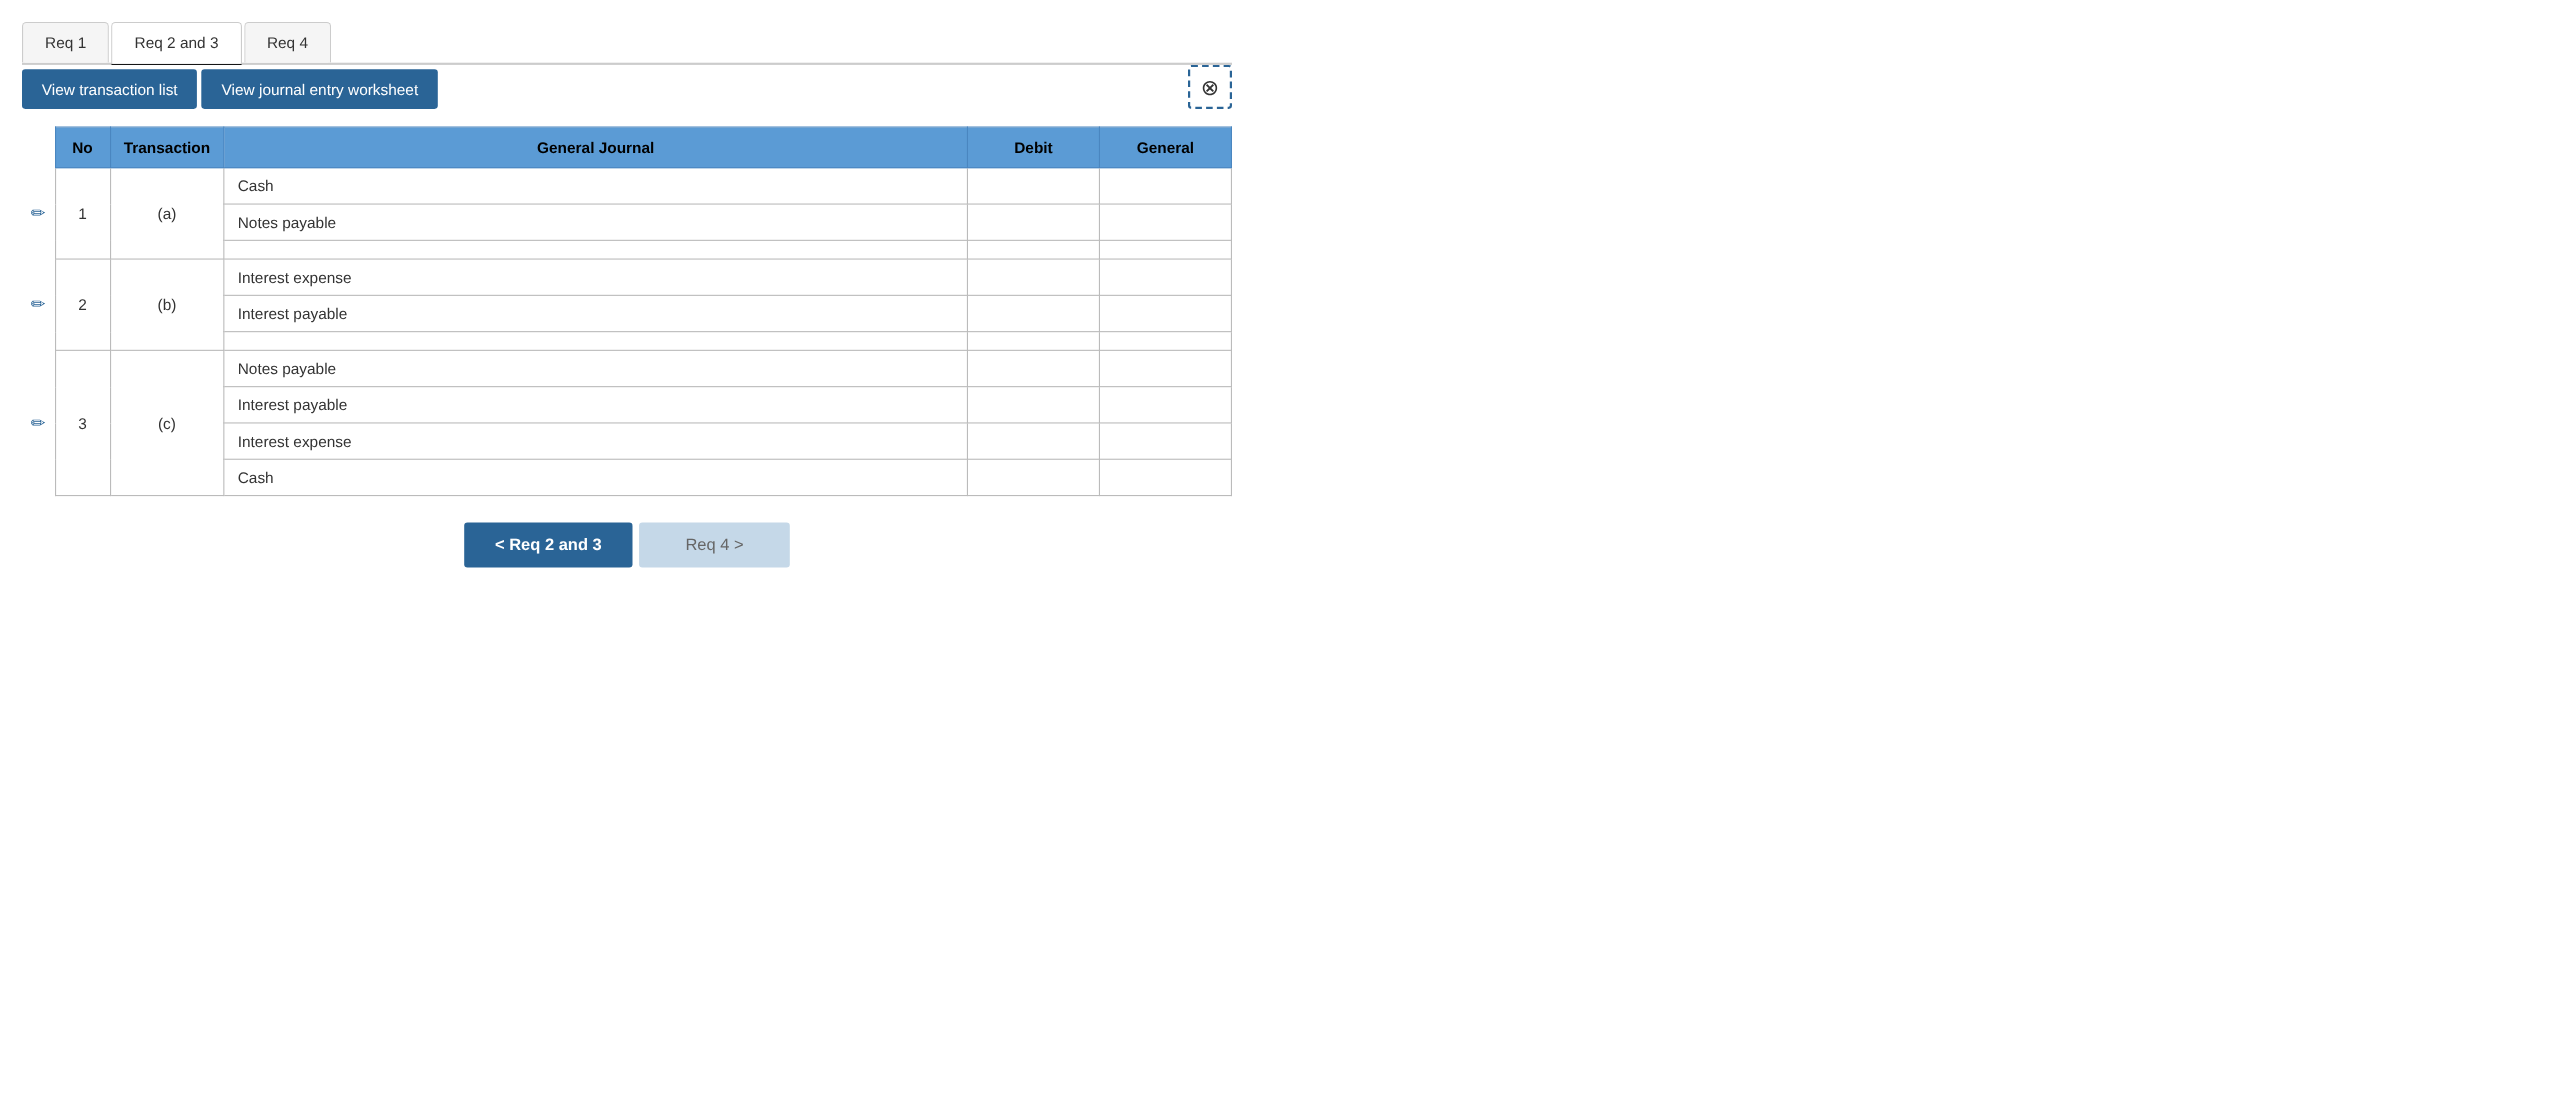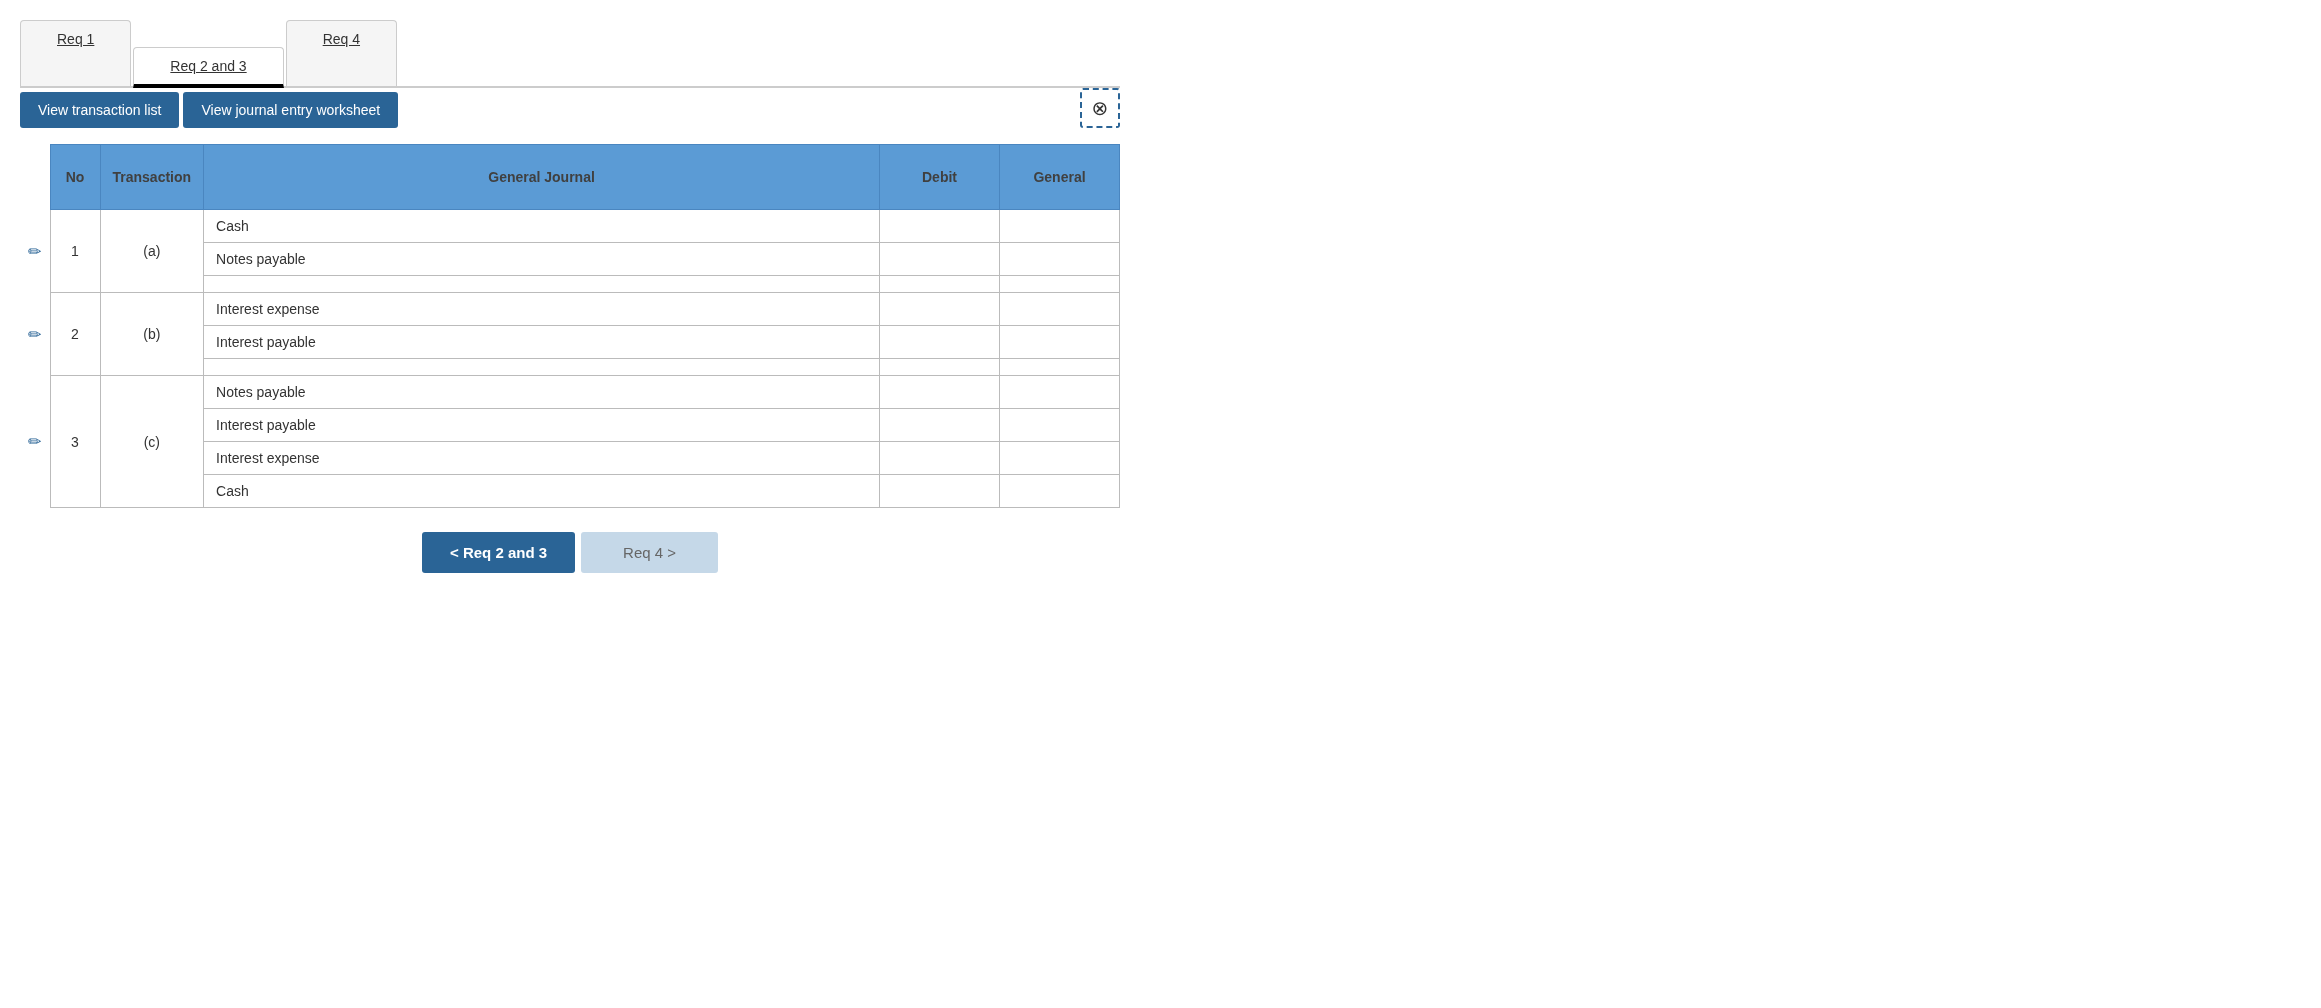--- a/index.html
+++ b/index.html
@@ -11,36 +11,34 @@
       padding: 20px;
     }
 
     
     .tabs {
       display: flex;
       border-bottom: 2px solid #ccc;
       margin-bottom: 0;
     }
     .tab {
-      padding: 10px 36px;
+      padding: 10px 20px;
       border: 1px solid #ccc;
       border-bottom: none;
       background: #f5f5f5;
       cursor: pointer;
       font-size: 14px;
       margin-right: 2px;
       border-radius: 4px 4px 0 0;
-      text-decoration: underline;
     }
     .tab.active {
       background: #fff;
-      border-bottom: 4px solid #000000;
+      border-bottom: 1px solid #000000;
       margin-bottom: -2px;
       font-weight: normal;
-      margin-top: 27px;
     }
 
     
     .instruction-box {
       background: #ddeeff;
       border: 1px solid #b8d4e8;
       padding: 14px 18px;
       margin-top: 0;
       margin-bottom: 18px;
       font-size: 14px;
@@ -84,23 +82,23 @@
     }
 
     
     .journal-table {
       width: 100%;
       border-collapse: collapse;
       margin-bottom: 24px;
     }
     .journal-table th {
       background: #5b9bd5;
-      color: #404040;
+      color: #000000;
       border: 1px solid #4a86c0;
-      padding: 24px 12px;
+      padding: 10px 12px;
       text-align: center;
       font-weight: bold;
     }
     .journal-table th.general-journal {
       text-align: center;
     }
     .journal-table td {
       border: 1px solid #bbb;
       padding: 8px 12px;
       background: #fff;

